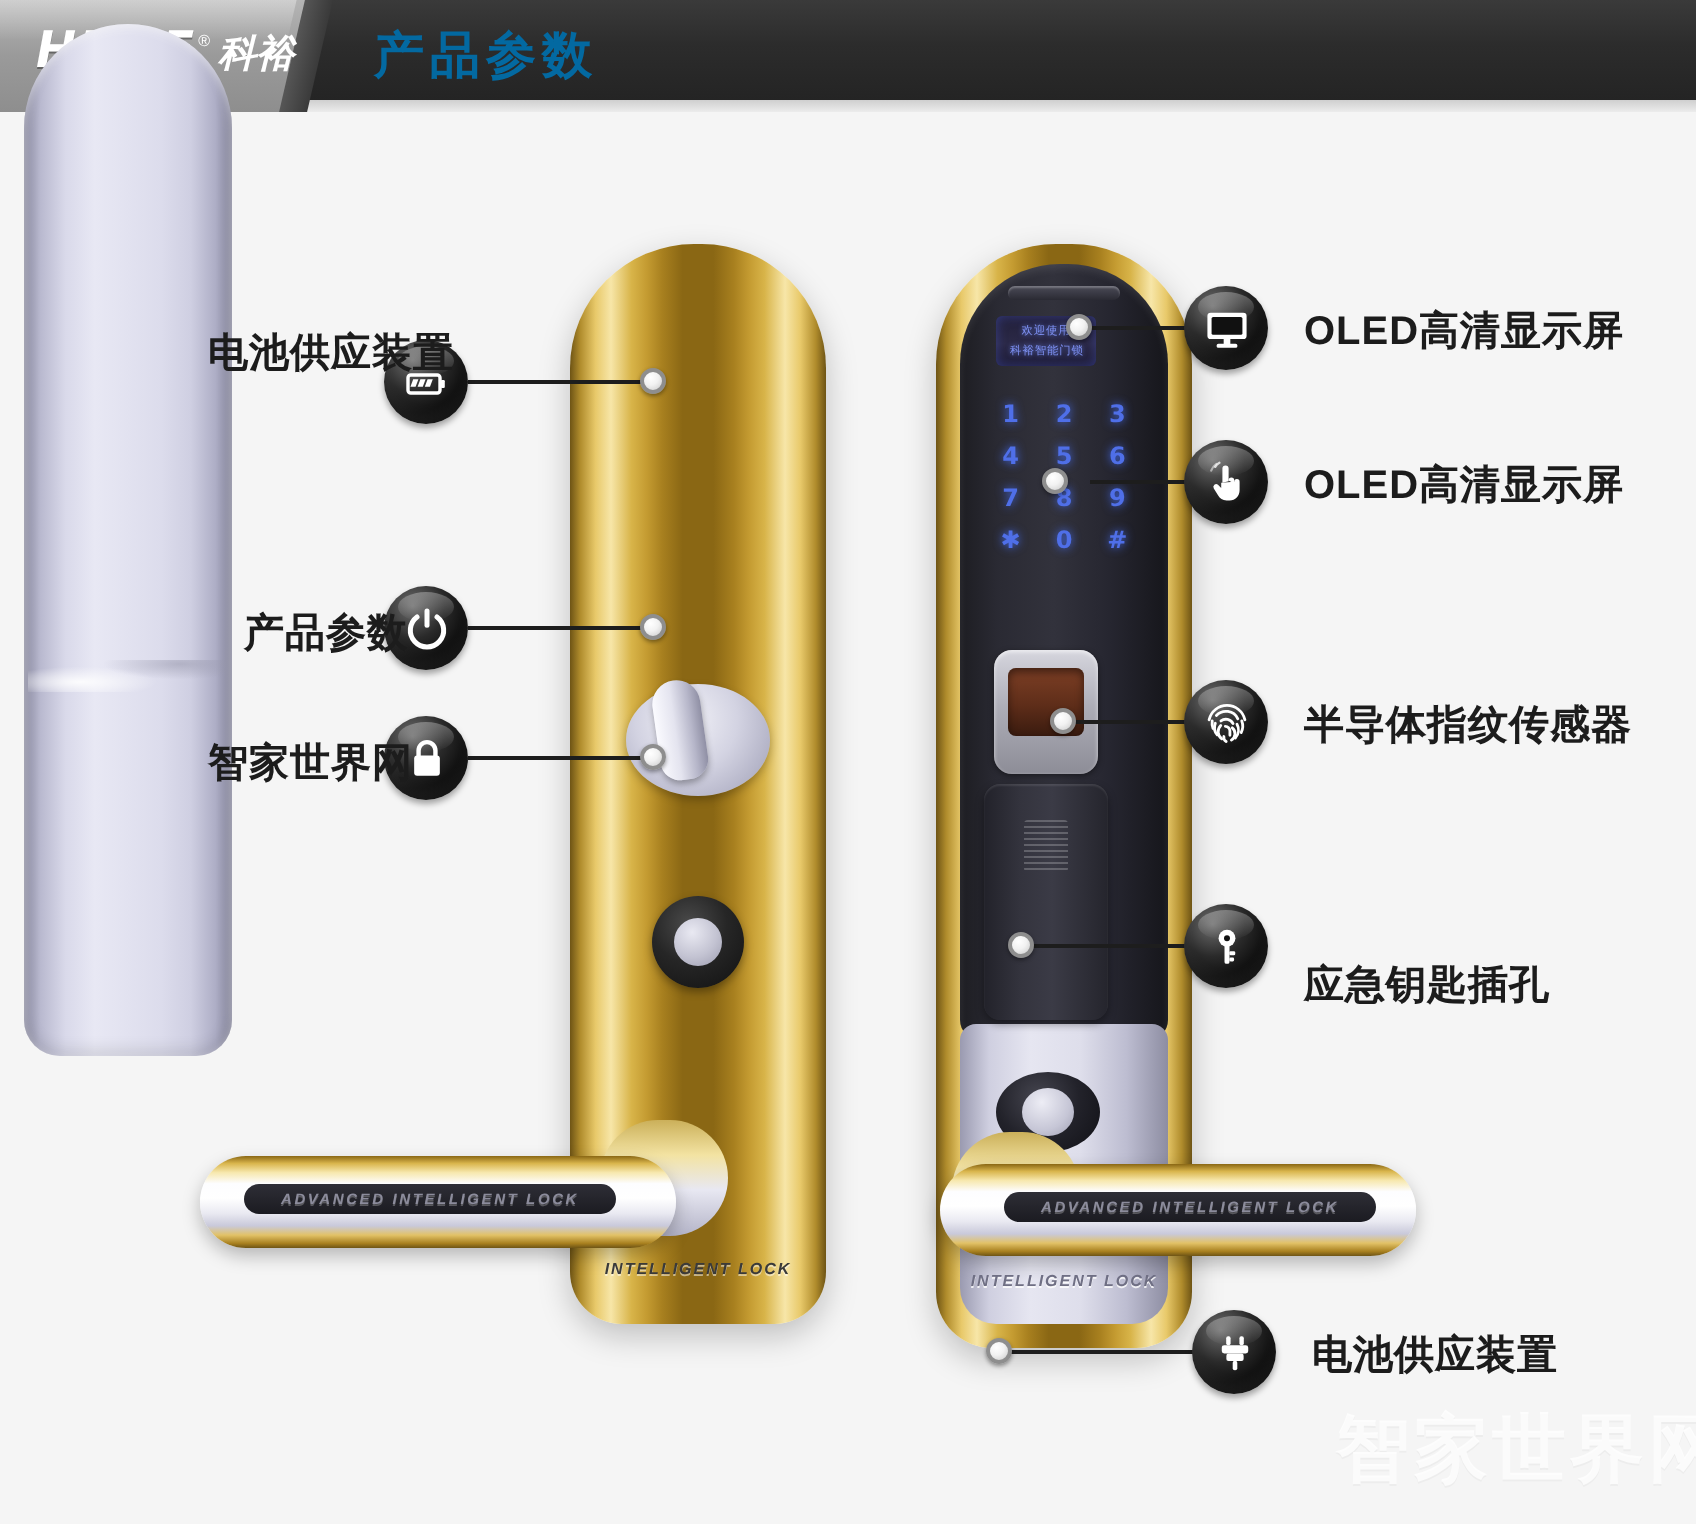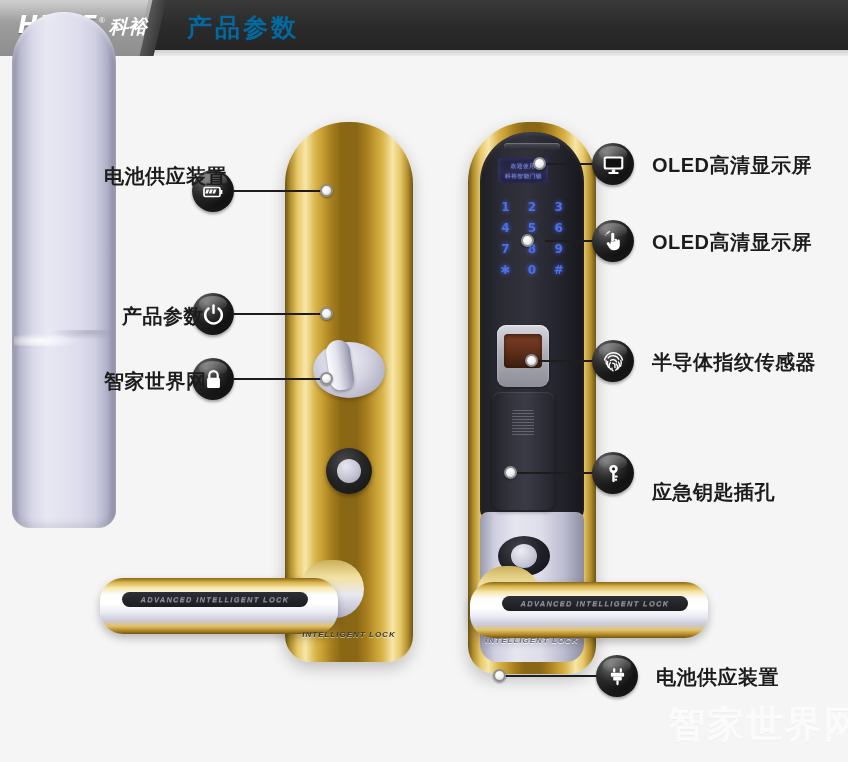--- a/index.html
+++ b/index.html
@@ -372,21 +372,21 @@
     position: absolute;
     left: 13px; top: 8px;
     width: 26px; height: 24px;
     border-radius: 50%;
     background: radial-gradient(circle at 38% 30%, #ededf5 0%, #c6c6d6 60%, #9f9fb2 100%);
   }
 
   
   .handle {
     position: absolute;
-    height: 56px;
+    height: 46px;
     border-radius: 23px;
     background: linear-gradient(to bottom,
         #8a6714 0%, #d9b54c 8%, #f7e8ae 18%,
         #fdfdff 30%, #ffffff 46%, #eaeaf2 62%,
         #c9c9da 76%, #e2c267 86%, #a8801f 95%, #6e5415 100%);
     box-shadow: 0 4px 9px rgba(0,0,0,.25);
   }
   .handle-inlay {
     position: absolute;
     top: 14px;

